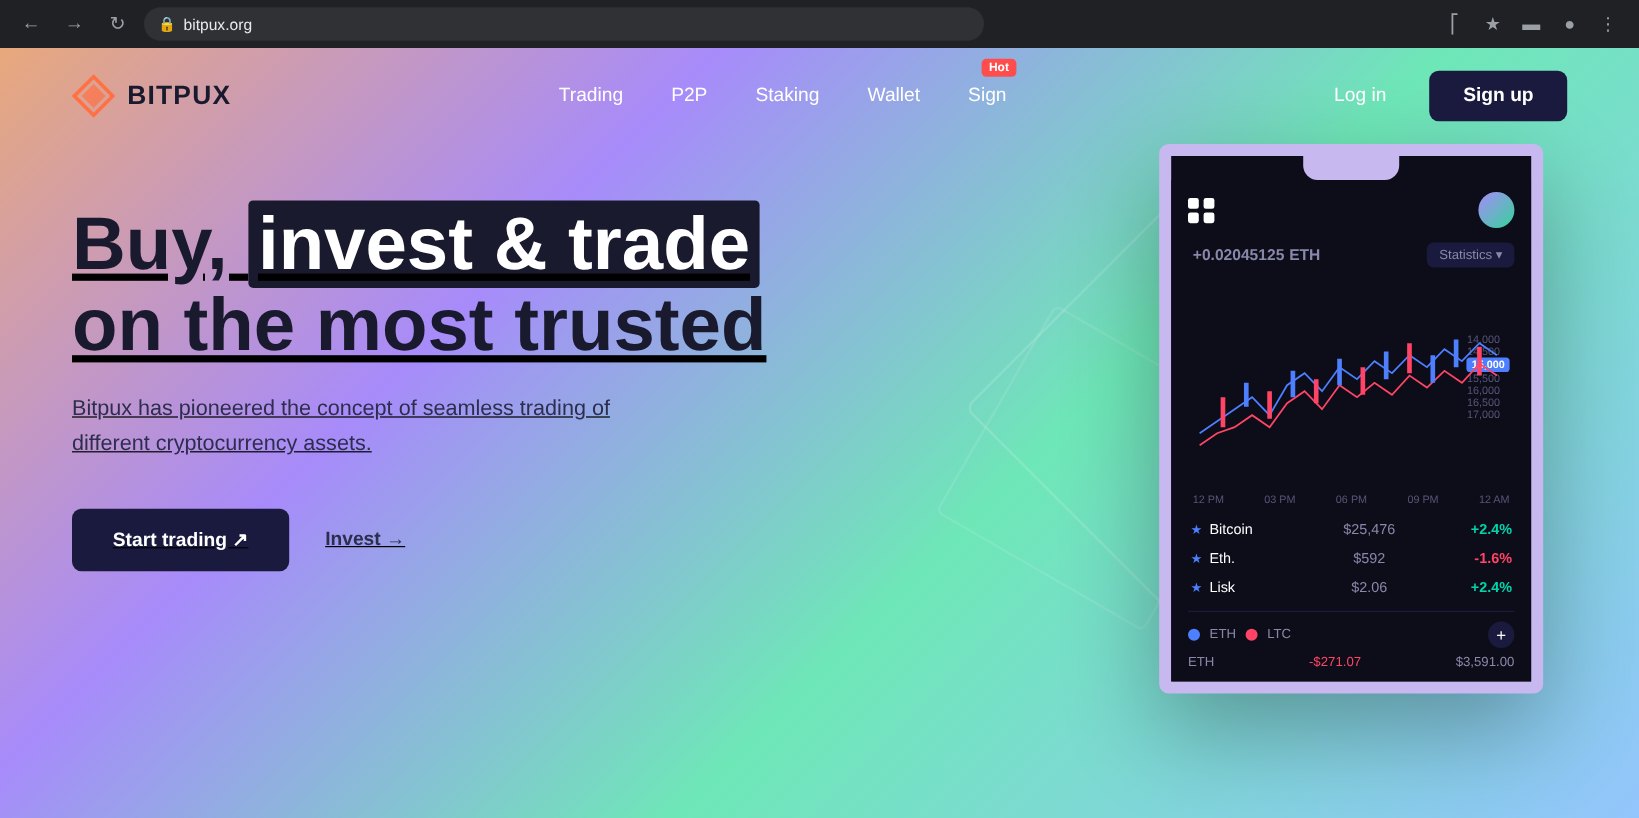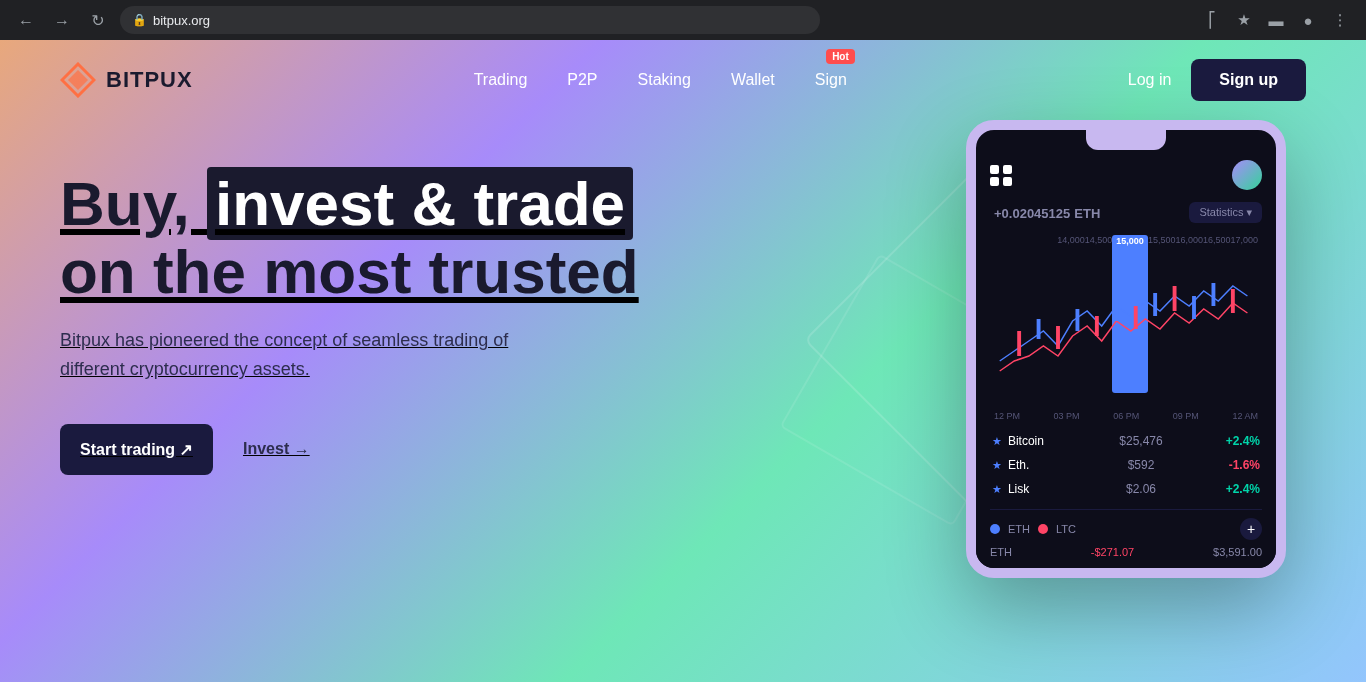--- a/index.html
+++ b/index.html
@@ -139,21 +139,21 @@
       background: #ff4d4d;
       color: #fff;
       font-size: 10px;
       font-weight: 700;
       padding: 2px 6px;
       border-radius: 4px;
     }
     .nav-auth {
       display: flex;
       align-items: center;
-      gap: 20px;
+      gap: 36px;
     }
     .btn-login {
       color: #fff;
       background: transparent;
       border: none;
       font-size: 16px;
       font-weight: 500;
       cursor: pointer;
     }
     .btn-signup {
@@ -201,21 +201,21 @@
     }
     .hero-buttons {
       display: flex;
       align-items: center;
       gap: 30px;
     }
     .btn-start-trading {
       background: #1a1a3e;
       color: #fff;
       border: none;
-      padding: 16px 20px;
+      padding: 16px 34px;
       border-radius: 8px;
       font-size: 16px;
       font-weight: 600;
       cursor: pointer;
       display: flex;
       align-items: center;
       gap: 8px;
     }
     .btn-invest {
       background: transparent;
@@ -228,21 +228,21 @@
 
     
     .hero-right {
       width: 360px;
       position: relative;
       margin-top: -20px;
     }
     .phone-mockup {
       width: 320px;
       background: #0d0d1a;
-      border-radius: 28px;
+      border-radius: 8px;
       border: 10px solid #c8b8f0;
       box-shadow: 0 30px 80px rgba(0,0,0,0.3);
       overflow: hidden;
       position: relative;
       margin-left: 20px;
     }
     .phone-notch {
       width: 80px;
       height: 20px;
       background: #c8b8f0;
@@ -308,22 +308,22 @@
       background: #0d0d1a;
       position: relative;
       overflow: hidden;
       margin-bottom: 8px;
     }
     .chart-y-labels {
       position: absolute;
       right: 4px;
       top: 0; bottom: 4px;
       display: flex;
-      flex-direction: row;
-      justify-content: flex-end;
+      flex-direction: column;
+      justify-content: center;
       font-size: 9px;
       color: #555577;
       padding: 4px 0;
     }
     .chart-x-labels {
       display: flex;
       justify-content: space-between;
       padding: 2px 4px;
       font-size: 9px;
       color: #555577;

